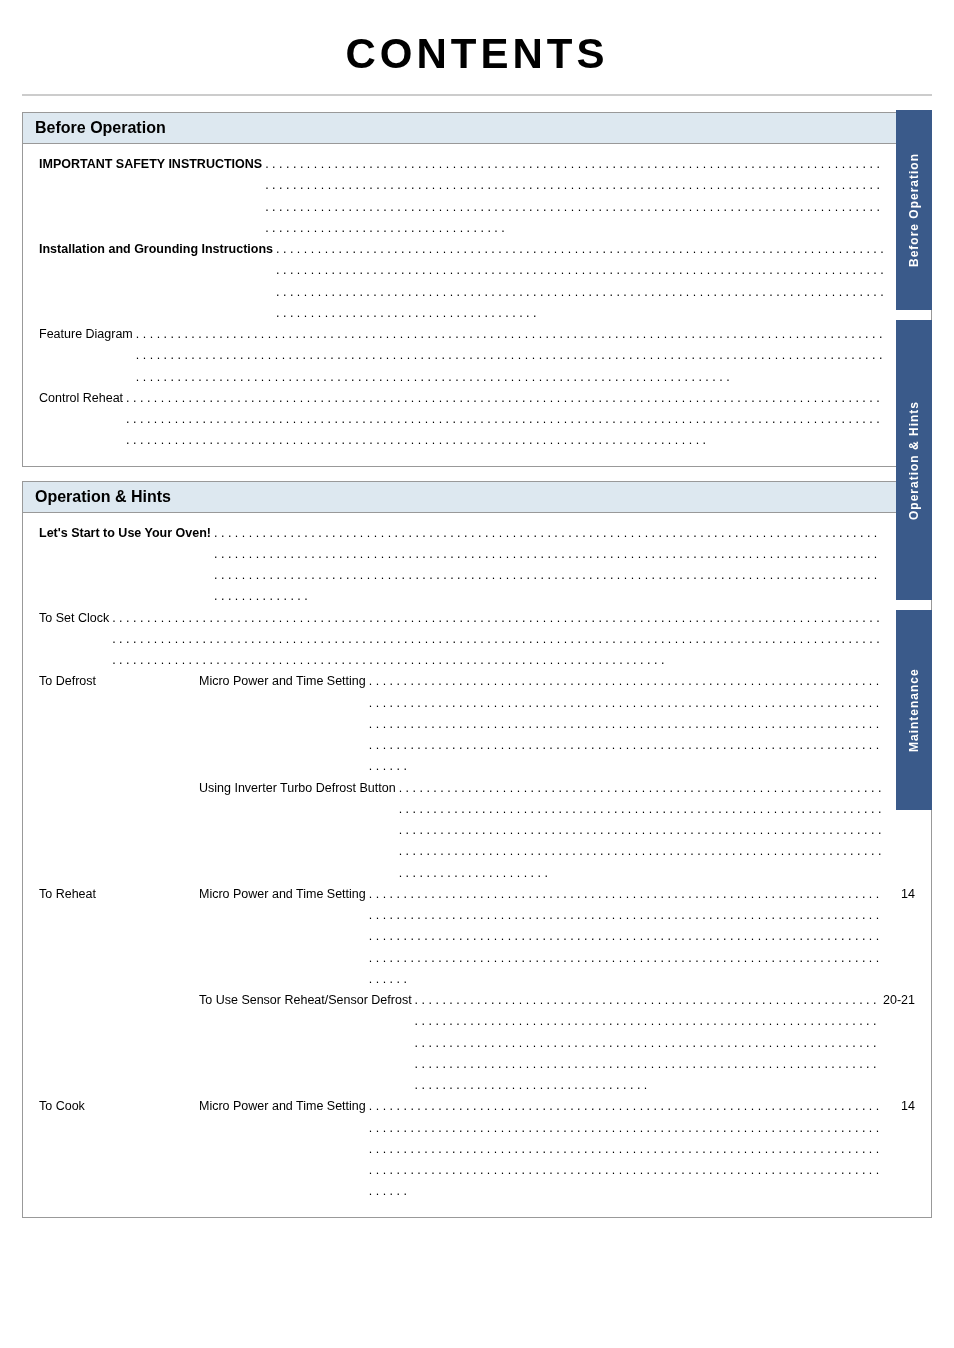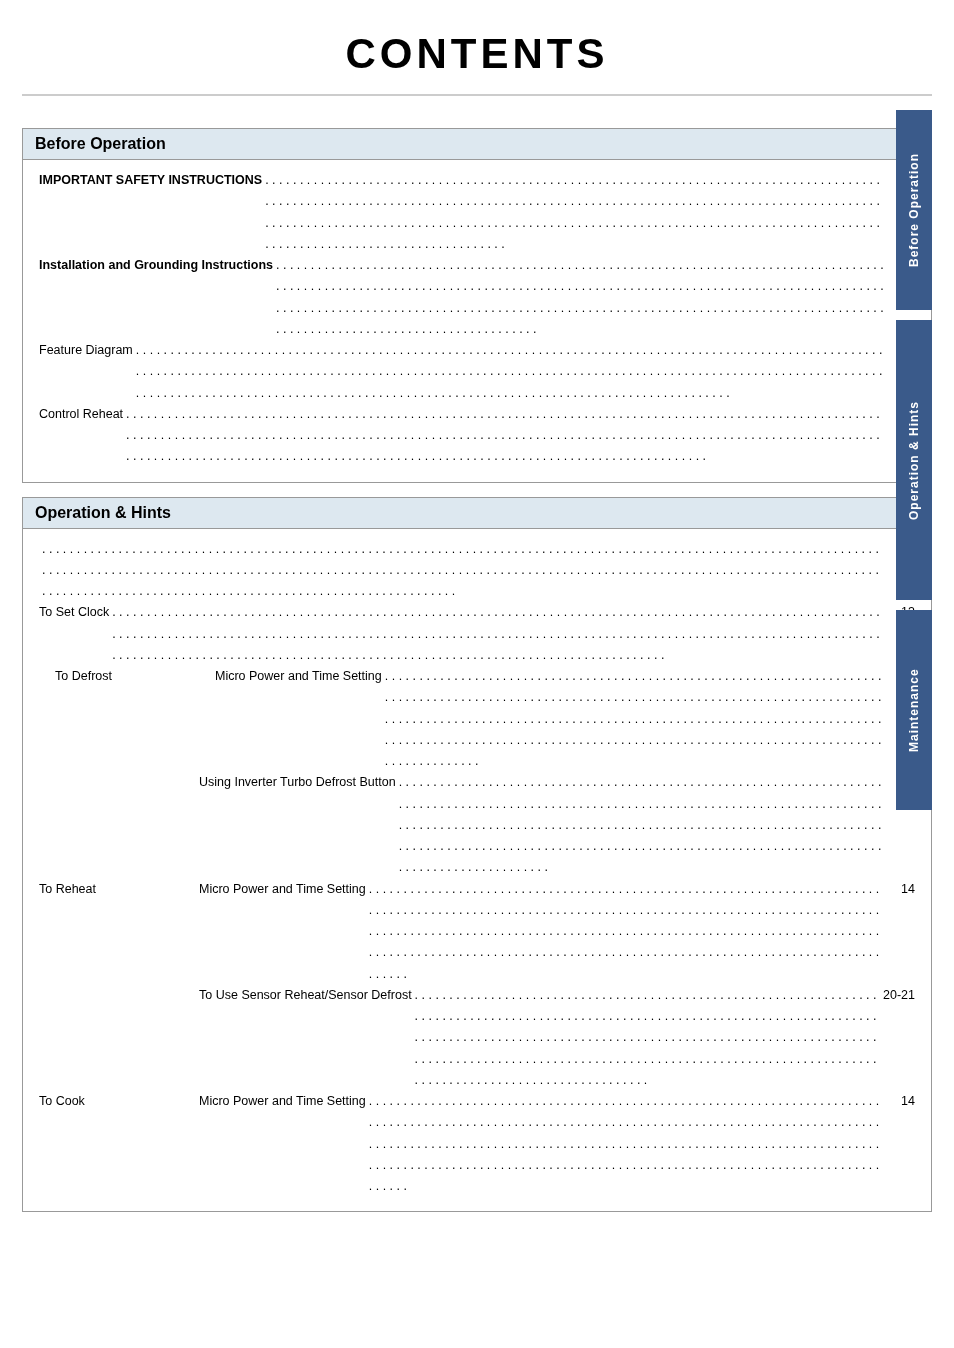--- a/index.html
+++ b/index.html
@@ -19,21 +19,21 @@
       padding: 20px 0;
       position: relative;
     }
 
     
     .main-title {
       text-align: center;
       font-size: 42px;
       font-weight: 900;
       letter-spacing: 4px;
-      margin-bottom: 32px;
+      margin-bottom: 16px;
       padding: 10px 0 16px 0;
       border-bottom: 2px solid #ccc;
     }
 
     
     .section {
       border: 1.5px solid #999;
       margin-bottom: 14px;
     }
 
@@ -166,30 +166,31 @@
             <span class="toc-label toc-label-indent1">Control Reheat</span>
             <span class="toc-dots"></span>
             <span class="toc-page">11</span>
           </div>
         </div>
       </div>
       <div class="section">
         <div class="section-header">Operation &amp; Hints</div>
         <div class="section-body">
           <div class="toc-row bold-row">
+            <span class="toc-label toc-label-indent1" style="font-weight: 700;">Let's Start to Use Your Oven!</span>
             <span class="toc-dots"></span>
             <span class="toc-page" style="font-weight: 700;">12</span>
           </div>
           <div class="toc-row">
             <span class="toc-label toc-label-indent1">To Set Clock</span>
             <span class="toc-dots"></span>
             <span class="toc-page">13</span>
           </div>
           <div class="toc-row">
-            <span class="toc-label toc-label-indent1" style="min-width: 80px; margin-left: 16px;">To Defrost</span>
+            <span class="toc-label toc-label-indent1" style="min-width: 80px;">To Defrost</span>
             <span class="toc-label toc-label-indent2">Micro Power and Time Setting</span>
             <span class="toc-dots"></span>
             <span class="toc-page">14</span>
           </div>
           <div class="toc-row">
             <span class="toc-label toc-label-indent1" style="min-width: 80px;"></span>
             <span class="toc-label toc-label-indent2">Using Inverter Turbo Defrost Button</span>
             <span class="toc-dots"></span>
             <span class="toc-page">19</span>
           </div>

